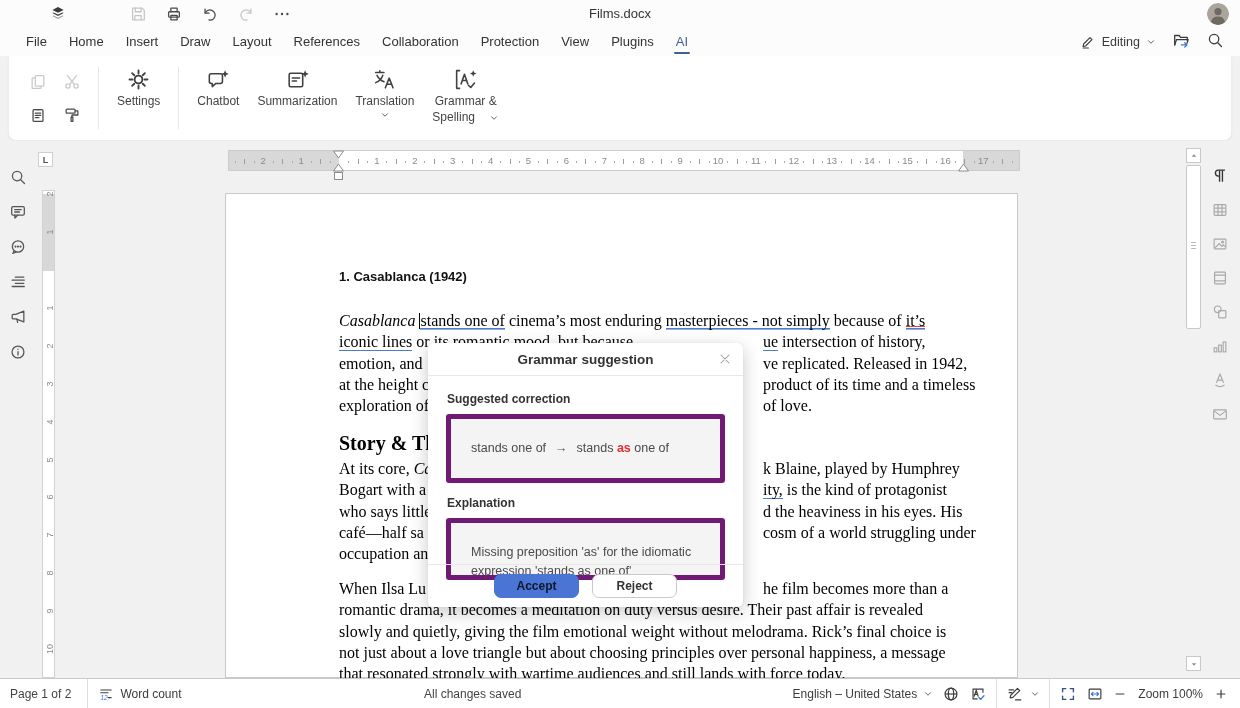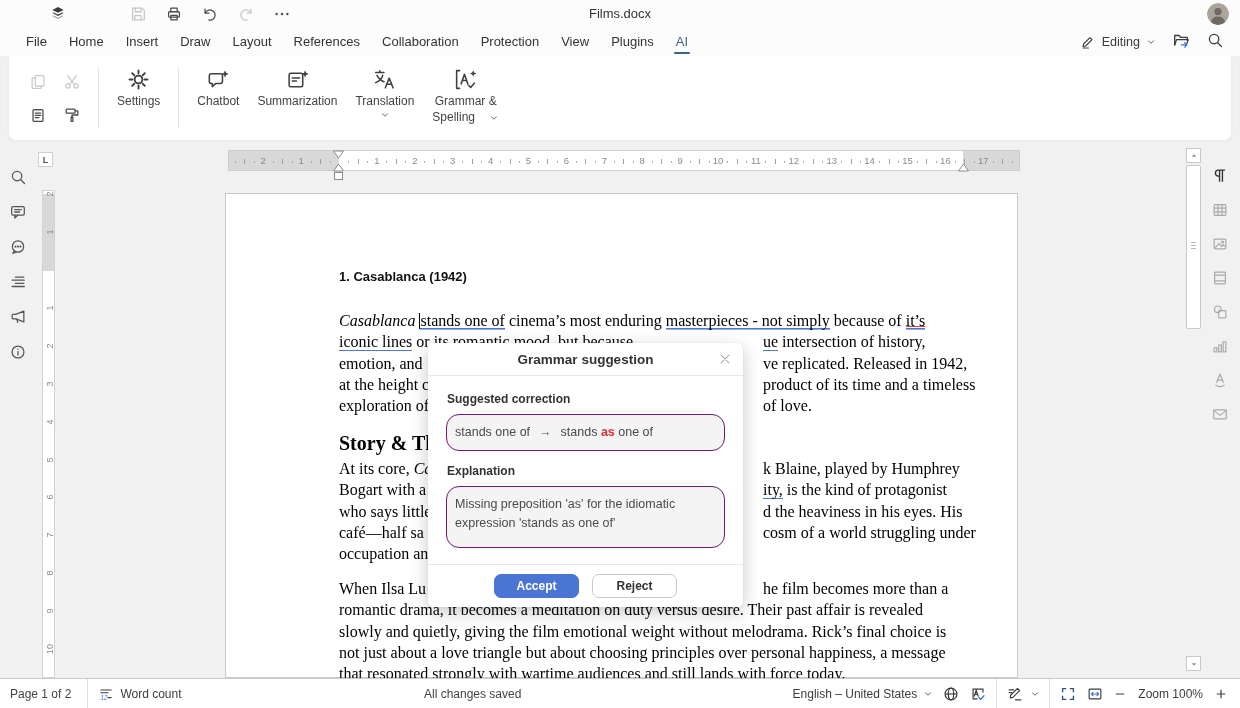--- a/index.html
+++ b/index.html
@@ -87,27 +87,27 @@
   .sb-btn{position:absolute;left:0;width:15px;height:15px;background:#fff;border:1px solid #c9c9c9;color:#8b8b8b;display:flex;align-items:center;justify-content:center;}
   .sb-thumb{position:absolute;left:0;top:17px;width:15px;height:164px;background:#fff;border:1px solid #c9c9c9;border-radius:2px;}
   .sb-thumb::after{content:"";position:absolute;left:4px;right:4px;top:50%;height:9px;margin-top:-5px;background:repeating-linear-gradient(#b9b9b9 0 1px,transparent 1px 3px);}
 
   
   .dlg{position:absolute;left:428px;top:202px;width:315px;height:264px;background:#fff;border-radius:5px;box-shadow:0 5px 18px rgba(0,0,0,.22),0 0 1px rgba(0,0,0,.15);z-index:6;}
   .dlg-head{height:33px;display:flex;align-items:center;justify-content:center;border-bottom:1px solid #e8e8e8;font-weight:700;font-size:13.5px;color:#333;position:relative;}
   .dlg-close{position:absolute;right:10px;top:8px;width:16px;height:16px;color:#9a9a9a;cursor:pointer;}
   .dlg-body{padding:14px 18px 0;}
   .sg-label{font-weight:700;font-size:12px;color:#333;margin:2px 1px 8px;}
-  .sg-box{background:#f4f4f4;border:1px solid #701a75;border-radius:13px;padding:8px;font-size:12.5px;color:#4a4a4a;line-height:19px;white-space:pre-wrap;}
+  .sg-box{background:#f4f4f4;border:5px solid #701a75;border-radius:3px;padding:20px;font-size:12.5px;color:#4a4a4a;line-height:19px;white-space:pre-wrap;}
   .sg-box .arrow{margin:0 9px;color:#555;}
   .sg-box .red{color:#e03030;font-weight:700;}
   .box1{margin-bottom:13px;}
   .dlg-foot{position:absolute;left:0;right:0;bottom:0;height:43px;border-top:1px solid #e8e8e8;display:flex;align-items:center;justify-content:center;gap:13px;}
   .btn{height:24px;min-width:85px;border-radius:7px;font-weight:700;font-size:12px;display:flex;align-items:center;justify-content:center;padding:0 14px;cursor:pointer;font-family:"Liberation Sans",sans-serif;}
-  .btn.primary{background:var(--accent);color:#ffffff;border:1px solid var(--accent);}
+  .btn.primary{background:var(--accent);color:#0f172a;border:1px solid var(--accent);}
   .btn.ghost{background:#fff;border:1px solid #c9c9c9;color:#333;}
 
   
   .statusbar{position:absolute;bottom:0;left:0;right:0;height:30px;background:#fff;border-top:1px solid #cacaca;font-size:12px;color:#444;display:flex;align-items:center;}
   .st-left{display:flex;align-items:center;height:100%;padding-left:10px;gap:10px;}
   .sdiv{width:1px;height:100%;background:#dedede;}
   .st-item{display:flex;align-items:center;gap:6px;color:#3c3c3c;}
   .st-center{position:absolute;left:424px;color:#444;}
   .st-right{margin-left:auto;display:flex;align-items:center;gap:9px;height:100%;padding-right:12px;color:#3c3c3c;}
   .zoomlbl{margin:0 2px;color:#3c3c3c;}

